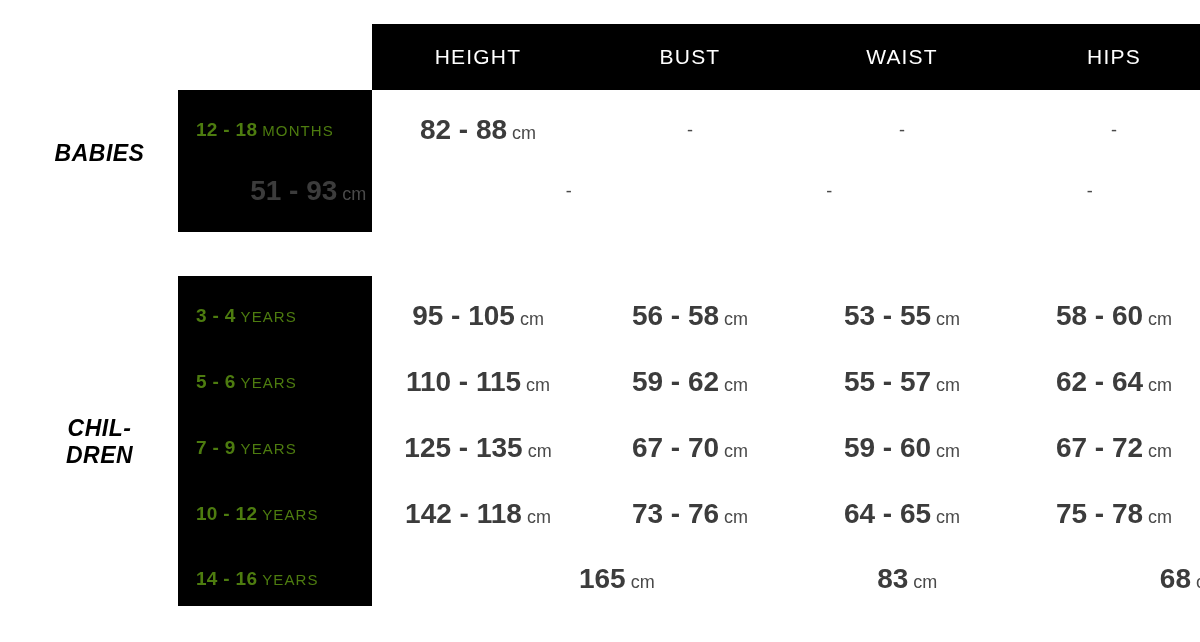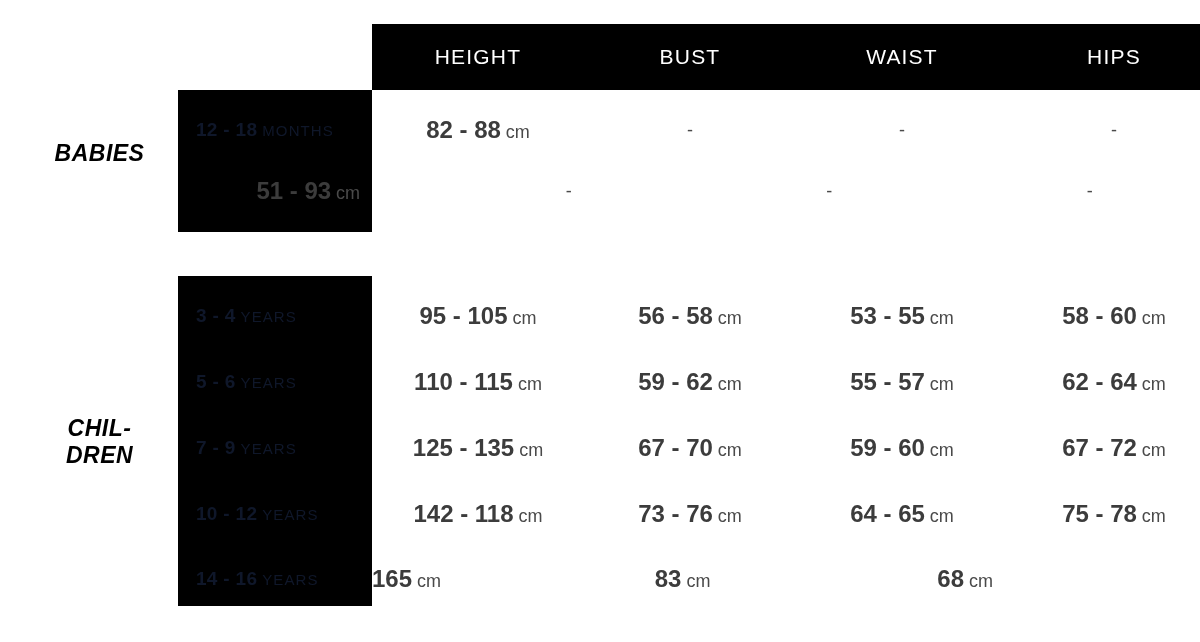--- a/index.html
+++ b/index.html
@@ -70,57 +70,57 @@
     position: absolute;
     left: 138px;
     width: 1042px;
     height: 56px;
     display: flex;
     align-items: center;
   }
   .age-cell {
     width: 194px;
     padding-left: 18px;
-    color: #0f172a;
+    color: #4d7c0f;
     white-space: nowrap;
   }
   .age-num {
     font-size: 19px;
     font-weight: bold;
     letter-spacing: 0.3px;
   }
   .age-unit {
     font-size: 15px;
     letter-spacing: 1.1px;
     margin-left: 5px;
     font-weight: 400;
   }
   .val-cell {
     flex: 1 1 0;
     text-align: center;
     color: #4a4a4a;
     white-space: nowrap;
   }
   .val-num {
-    font-size: 24px;
+    font-size: 28px;
     font-weight: bold;
     color: #3c3c3c;
   }
   .val-unit {
     font-size: 18px;
     font-weight: 400;
     color: #4a4a4a;
     margin-left: 5px;
   }
   .val-dash {
     font-size: 18px;
     color: #4a4a4a;
   }
   
-  .row.single .val-cell { text-align: left; }
+  .row.single .val-cell { text-align: right; }
 </style>
 </head>
 <body>
 
 <div id="sheet">
 
   <div class="header-bar">
     <div class="header-cell">HEIGHT</div>
     <div class="header-cell">BUST</div>
     <div class="header-cell">WAIST</div>

